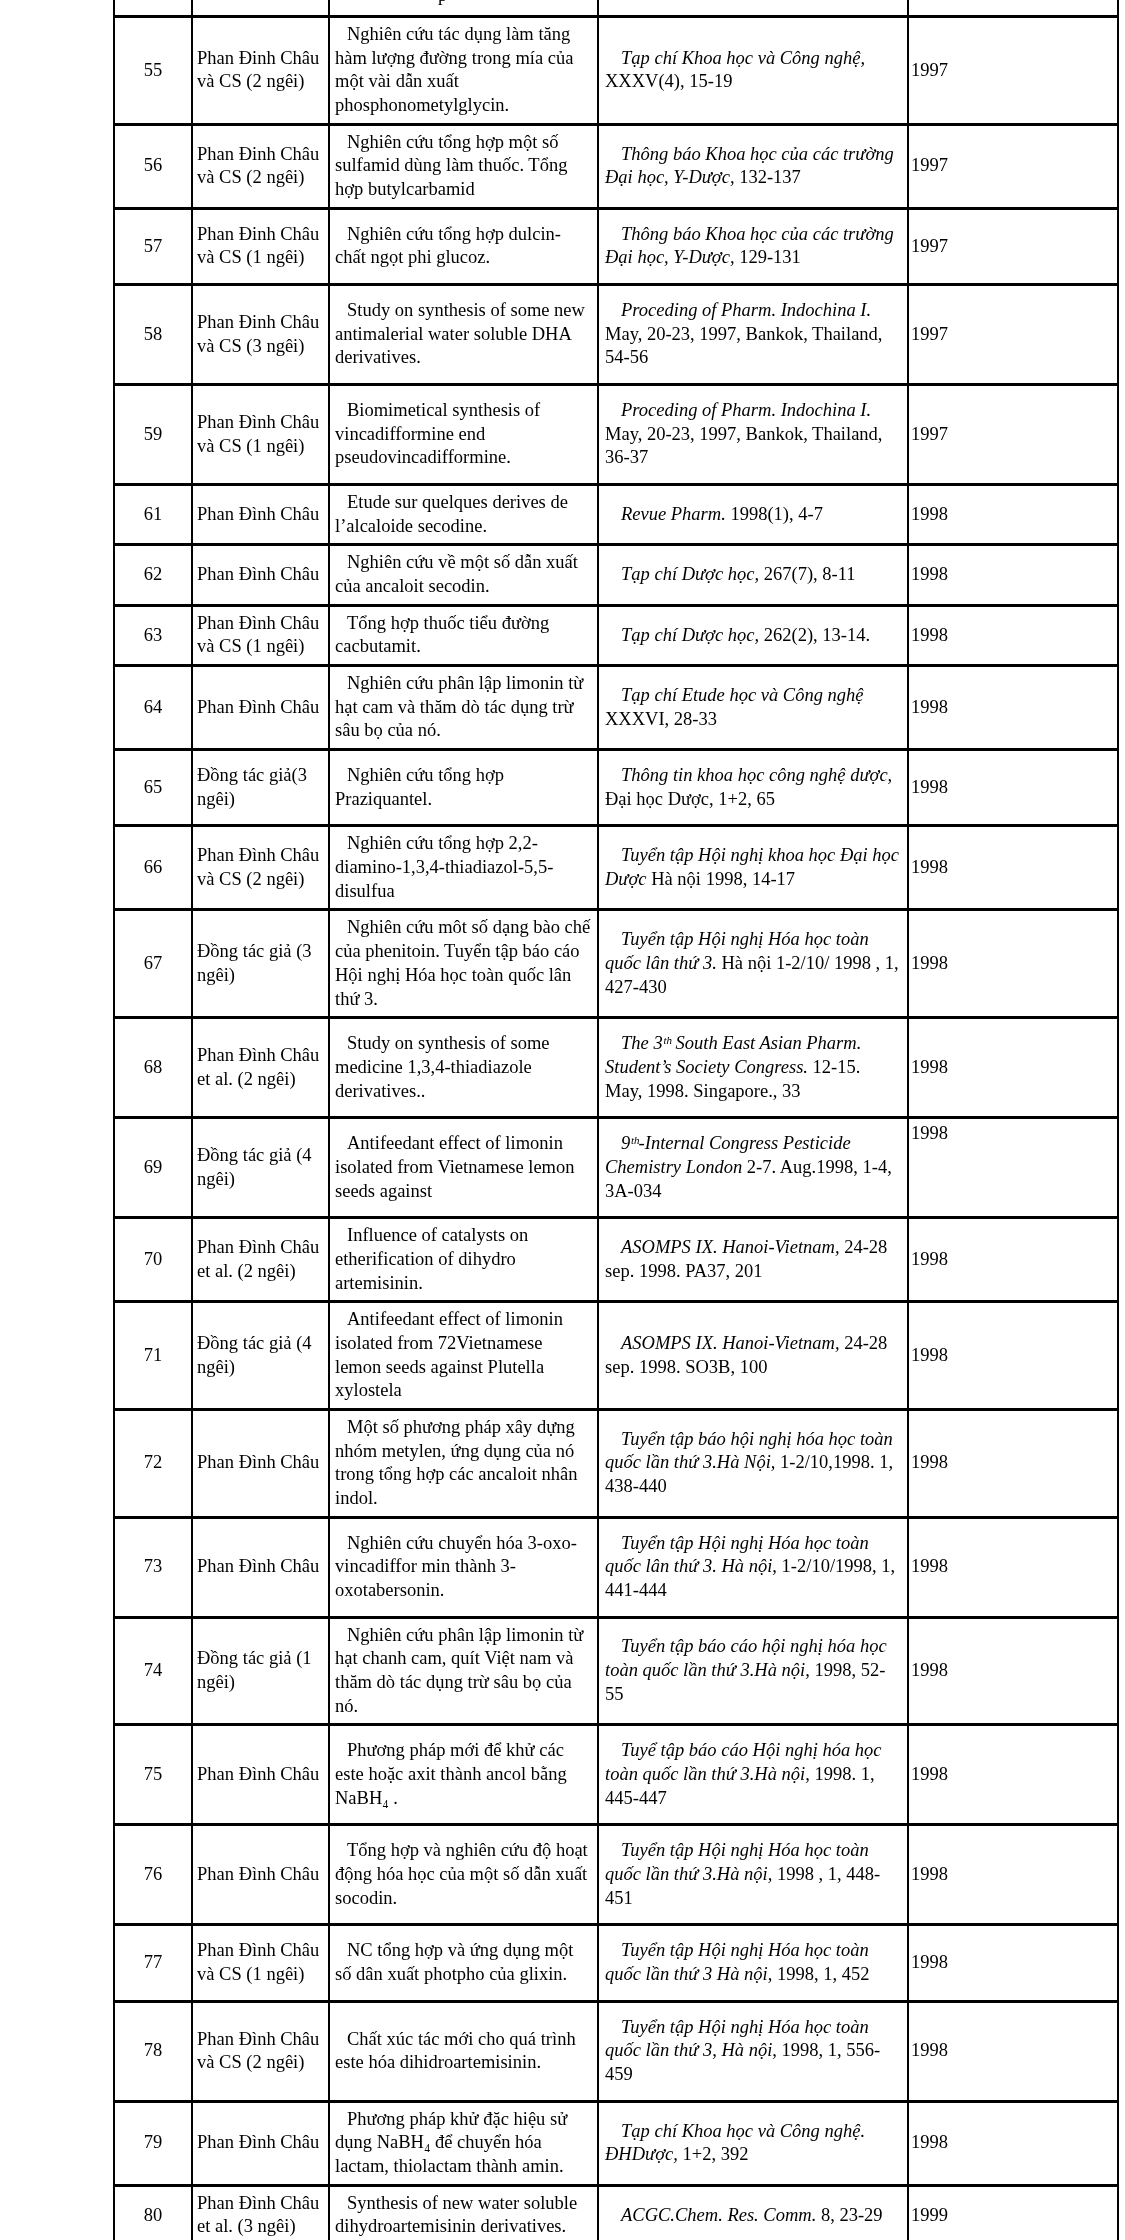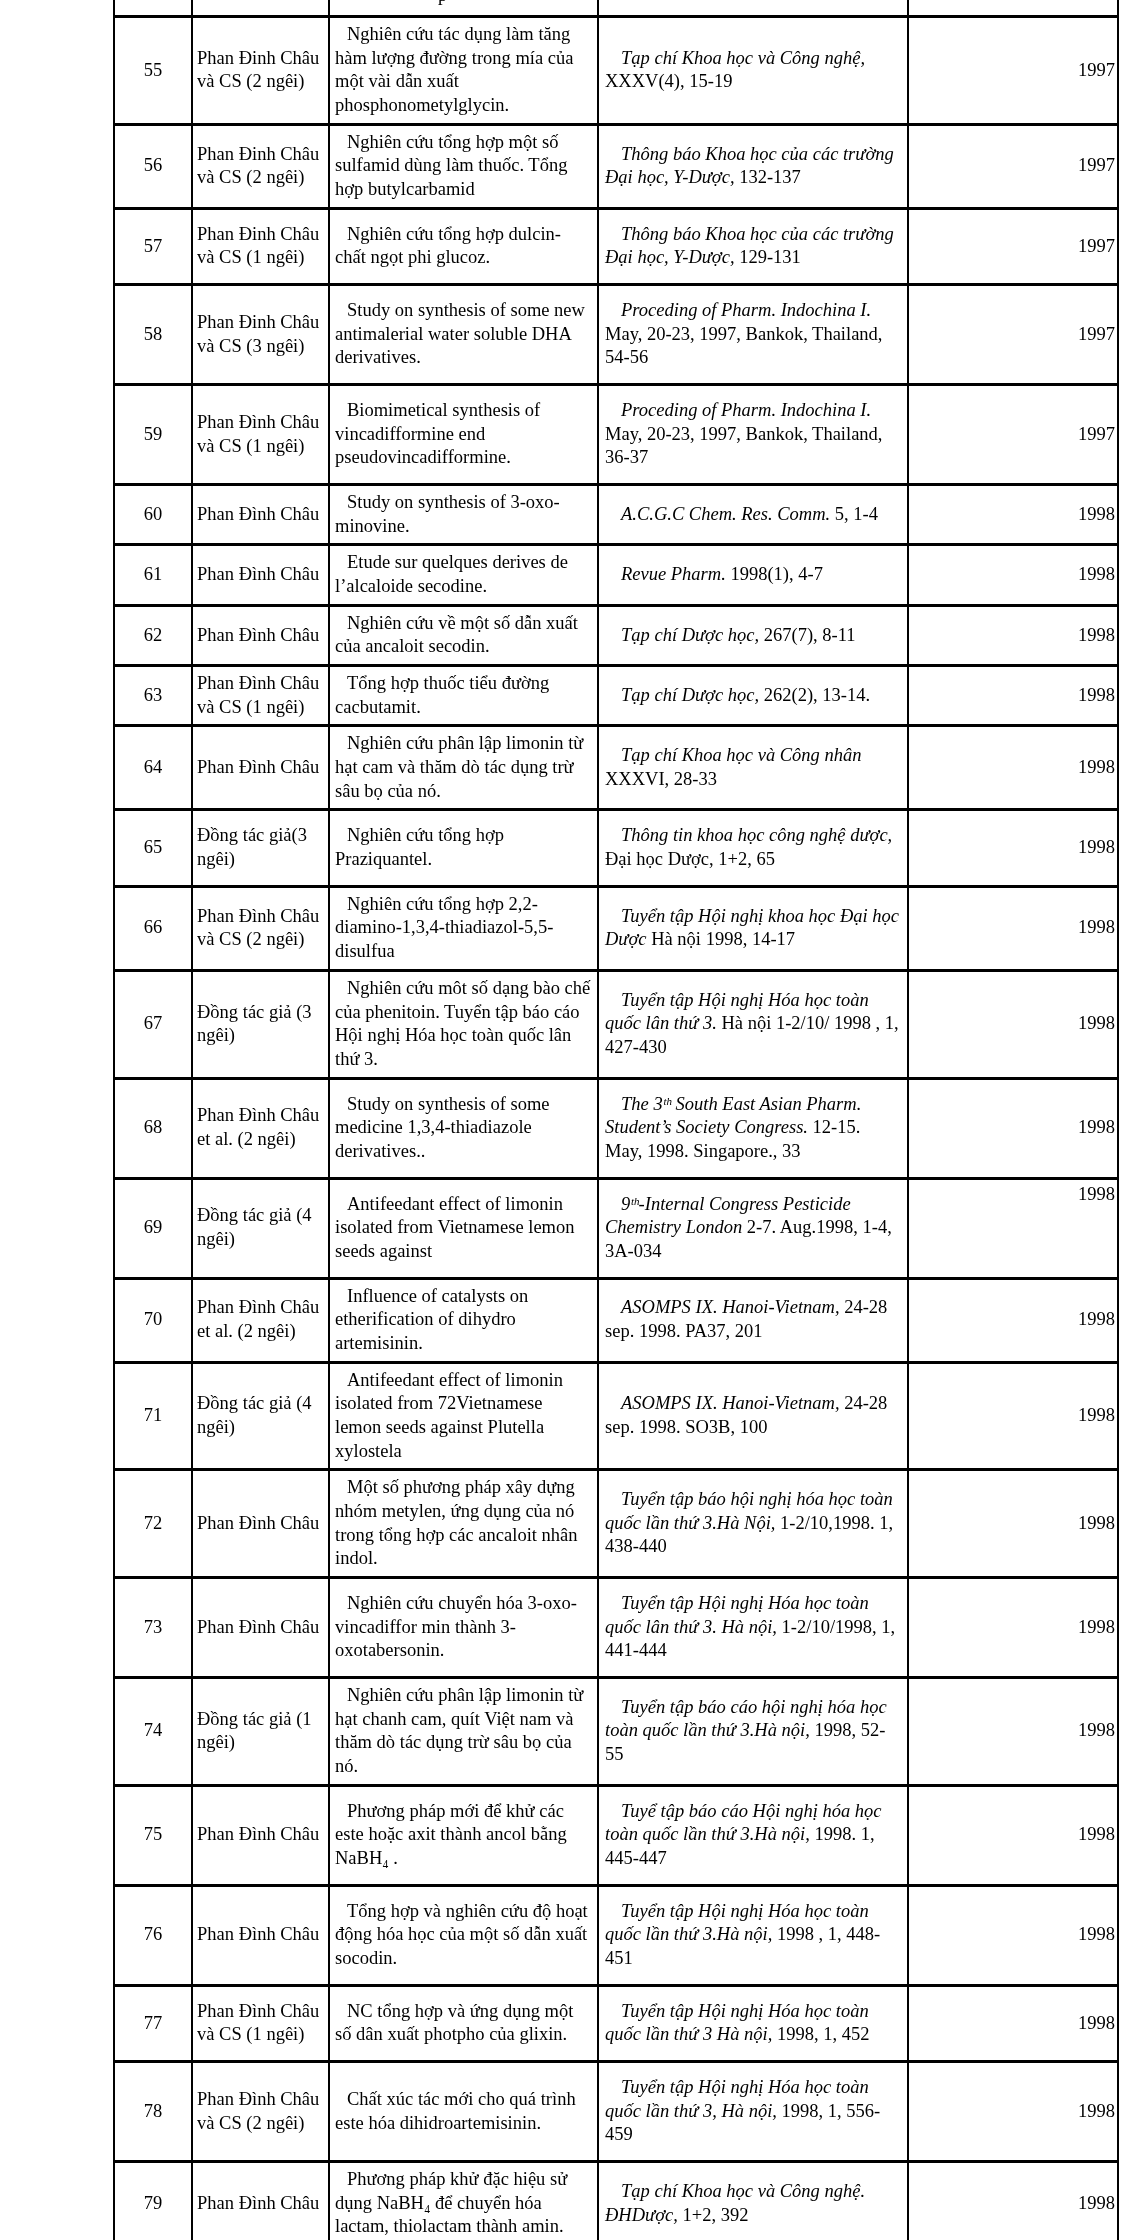--- a/index.html
+++ b/index.html
@@ -26,21 +26,21 @@
     border-top-width: 3px;
     border-bottom-width: 3px;
     vertical-align: middle;
     overflow: hidden;
     word-wrap: break-word;
   }
   td.num  { text-align: center; padding: 0 2px; }
   td.author { padding: 3px 4px; }
   td.title  { padding: 5px 5px; text-indent: 12px; }
   td.journal{ padding: 13px 6px; text-indent: 16px; }
-  td.year   { text-align: right; padding: 2px 2px; }
+  td.year   { text-align: left; padding: 2px 2px; }
   td.year.year-top { vertical-align: top; padding-top: 3px; }
   .j-name { font-style: italic; }
   .j-rest { font-style: normal; }
   tr.partial-top td { border-top: none; height: 15px; padding: 0; }
   tr.partial-top .frag-clip {
     height: 15px; overflow: hidden;
   }
   tr.partial-top .frag-clip span {
     display: block; margin-top: -16px; padding-left: 108px; text-indent: 0;
   }
@@ -158,37 +158,20 @@
         </td>
         <td class="journal">
           <span class="j-name">Proceding of Pharm. Indochina I.</span><span class="j-rest"> May, 20-23, 1997, Bankok, Thailand, 36-37</span>
         </td>
         <td class="year">
           <span>1997</span>
         </td>
       </tr>
         <tr>
         <td class="num">
-          <span>60</span>
-        </td>
-        <td class="author">
-          <span>Phan Đình Châu</span>
-        </td>
-        <td class="title">
-          <span>Study on synthesis of 3-oxo-minovine.</span>
-        </td>
-        <td class="journal">
-          <span class="j-name">A.C.G.C Chem. Res. Comm.</span><span class="j-rest"> 5, 1-4</span>
-        </td>
-        <td class="year">
-          <span>1998</span>
-        </td>
-      </tr>
-        <tr>
-        <td class="num">
           <span>61</span>
         </td>
         <td class="author">
           <span>Phan Đình Châu</span>
         </td>
         <td class="title">
           <span>Etude sur quelques derives de l’alcaloide secodine.</span>
         </td>
         <td class="journal">
           <span class="j-name">Revue Pharm.</span><span class="j-rest"> 1998(1), 4-7</span>
@@ -235,21 +218,21 @@
         <td class="num">
           <span>64</span>
         </td>
         <td class="author">
           <span>Phan Đình Châu</span>
         </td>
         <td class="title">
           <span>Nghiên cứu phân lập limonin từ hạt cam và thăm dò tác dụng trừ sâu bọ của nó.</span>
         </td>
         <td class="journal">
-          <span class="j-name">Tạp chí Khoa học và Công nhân</span><span class="j-rest">  XXXVI, 28-33</span>
+          <span class="j-name">Tạp chí Etude học và Công nghệ</span><span class="j-rest">  XXXVI, 28-33</span>
         </td>
         <td class="year">
           <span>1998</span>
         </td>
       </tr>
         <tr>
         <td class="num">
           <span>65</span>
         </td>
         <td class="author">

